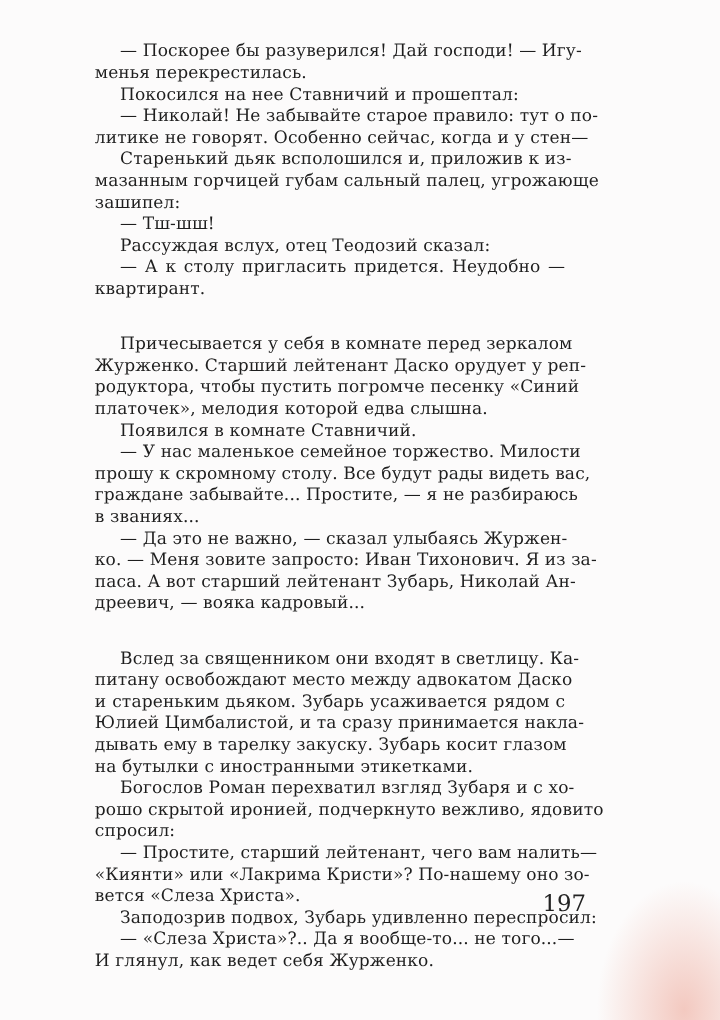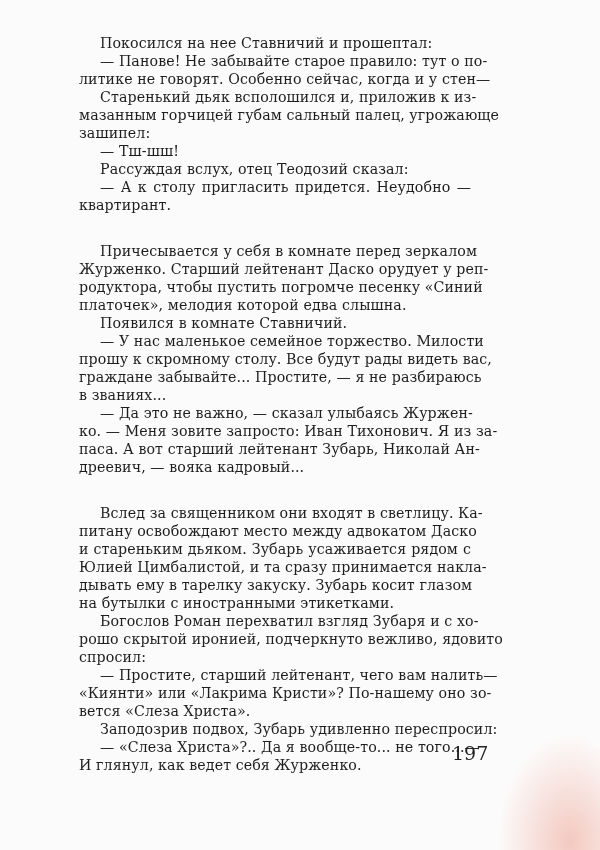--- a/index.html
+++ b/index.html
@@ -40,24 +40,28 @@
       font-family: "DejaVu Serif", serif;
       color: #222;
     }
   </style>
 </head>
 <body>
 
 <div class="page">
   <div class="text-block" id="text-block">
       <div class="paragraph">
+        <div class="line indent">— Поскорее бы разуверился! Дай господи! — Игу-</div>
+        <div class="line last">менья перекрестилась.</div>
+      </div>
+      <div class="paragraph">
         <div class="line indent last">Покосился на нее Ставничий и прошептал:</div>
       </div>
       <div class="paragraph">
-        <div class="line indent">— Панове! Не забывайте старое правило: тут о по-</div>
+        <div class="line indent">— Николай! Не забывайте старое правило: тут о по-</div>
         <div class="line">литике не говорят. Особенно сейчас, когда и у стен—</div>
       </div>
       <div class="paragraph">
         <div class="line indent">Старенький дьяк всполошился и, приложив к из-</div>
         <div class="line">мазанным горчицей губам сальный палец, угрожающе</div>
         <div class="line last">зашипел:</div>
       </div>
       <div class="paragraph">
         <div class="line indent last">— Тш-шш!</div>
       </div>

